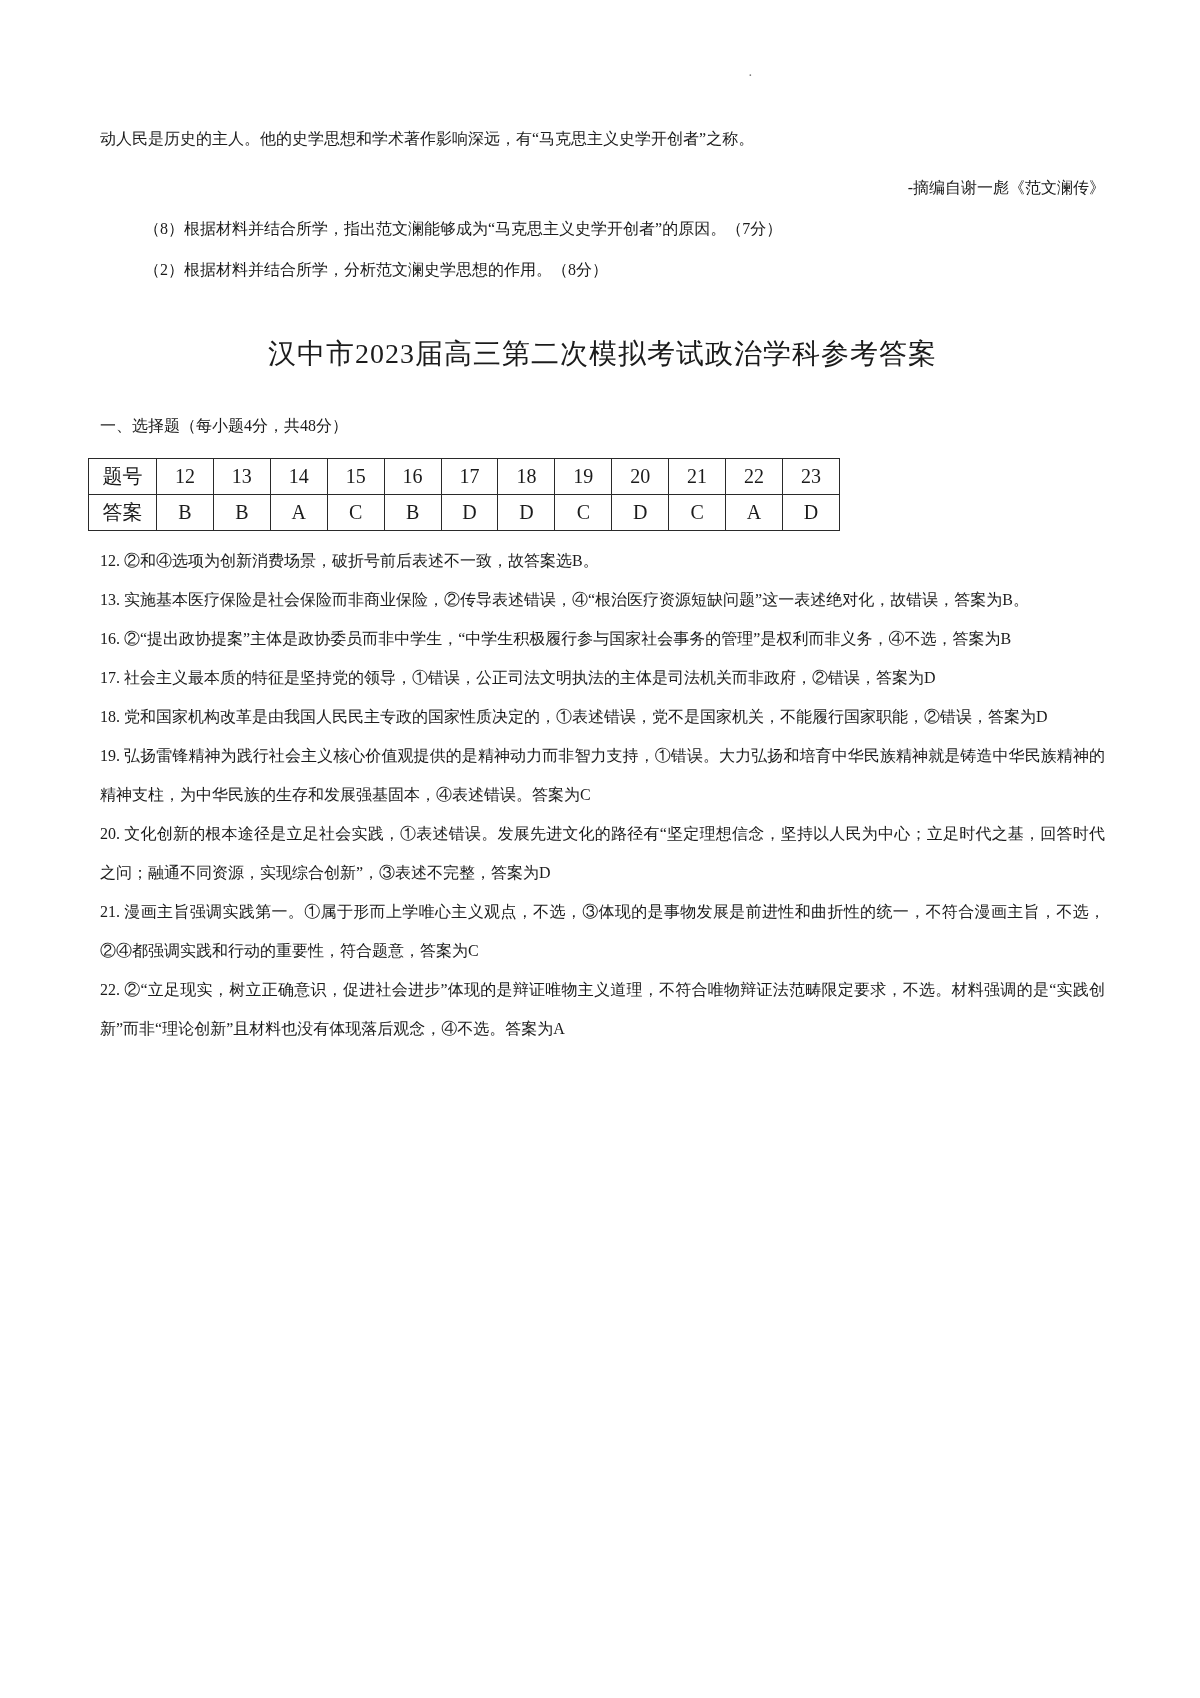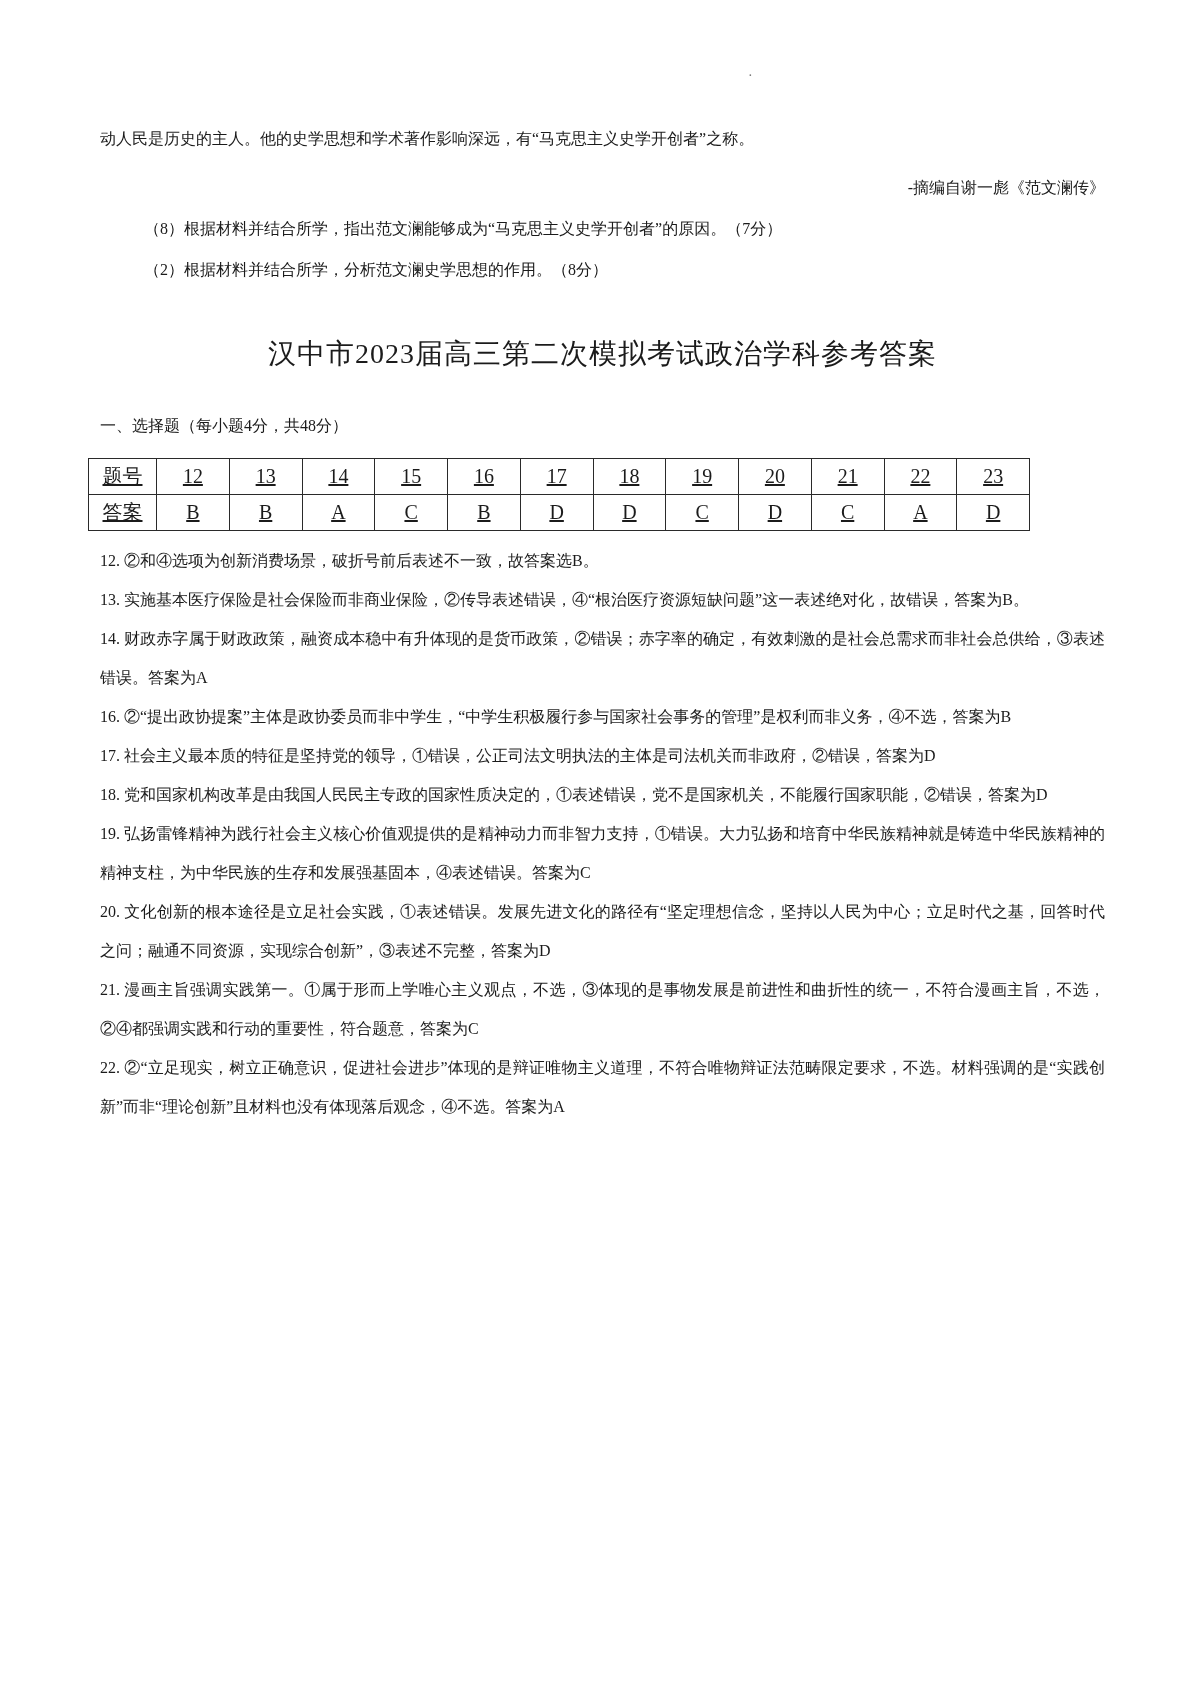--- a/index.html
+++ b/index.html
@@ -44,26 +44,25 @@
     text-align: center;
     margin: 46px 0 0 0;
     letter-spacing: 1px;
     line-height: 36px;
   }
   .section-heading {
     margin-top: 36px;
     line-height: 36px;
   }
   .answer-table {
-    width: 942px;
+    width: 752px;
     margin: 14px 16px 0 -12px;
     border-collapse: collapse;
     table-layout: fixed;
     font-size: 20px;
-    text-decoration: underline;
   }
   .answer-table td {
     border: 1px solid #2a2a2a;
     height: 36px;
     text-align: center;
     vertical-align: middle;
     padding: 0 4px;
   }
   .answer-table td.row-label { width: 68px; }
   .explanations { margin-top: 10px; }
@@ -115,21 +114,20 @@
         <td>C</td>
         <td>A</td>
         <td>D</td>
       </tr>
     </tbody>
   </table>
 
   <div class="explanations">
     <p class="para">12.  ②和④选项为创新消费场景，破折号前后表述不一致，故答案选B。</p>
     <p class="para">13.  实施基本医疗保险是社会保险而非商业保险，②传导表述错误，④“根治医疗资源短缺问题”这一表述绝对化，故错误，答案为B。</p>
-    <p class="para">14.  财政赤字属于财政政策，融资成本稳中有升体现的是货币政策，②错误；赤字率的确定，有效刺激的是社会总需求而非社会总供给，③表述错误。答案为A</p>
     <p class="para">16.  ②“提出政协提案”主体是政协委员而非中学生，“中学生积极履行参与国家社会事务的管理”是权利而非义务，④不选，答案为B</p>
     <p class="para">17.  社会主义最本质的特征是坚持党的领导，①错误，公正司法文明执法的主体是司法机关而非政府，②错误，答案为D</p>
     <p class="para">18.  党和国家机构改革是由我国人民民主专政的国家性质决定的，①表述错误，党不是国家机关，不能履行国家职能，②错误，答案为D</p>
     <p class="para">19.  弘扬雷锋精神为践行社会主义核心价值观提供的是精神动力而非智力支持，①错误。大力弘扬和培育中华民族精神就是铸造中华民族精神的精神支柱，为中华民族的生存和发展强基固本，④表述错误。答案为C</p>
     <p class="para">20.  文化创新的根本途径是立足社会实践，①表述错误。发展先进文化的路径有“坚定理想信念，坚持以人民为中心；立足时代之基，回答时代之问；融通不同资源，实现综合创新”，③表述不完整，答案为D</p>
     <p class="para">21.  漫画主旨强调实践第一。①属于形而上学唯心主义观点，不选，③体现的是事物发展是前进性和曲折性的统一，不符合漫画主旨，不选，②④都强调实践和行动的重要性，符合题意，答案为C</p>
     <p class="para">22.  ②“立足现实，树立正确意识，促进社会进步”体现的是辩证唯物主义道理，不符合唯物辩证法范畴限定要求，不选。材料强调的是“实践创新”而非“理论创新”且材料也没有体现落后观念，④不选。答案为A</p>
   </div>
 
 </div>

